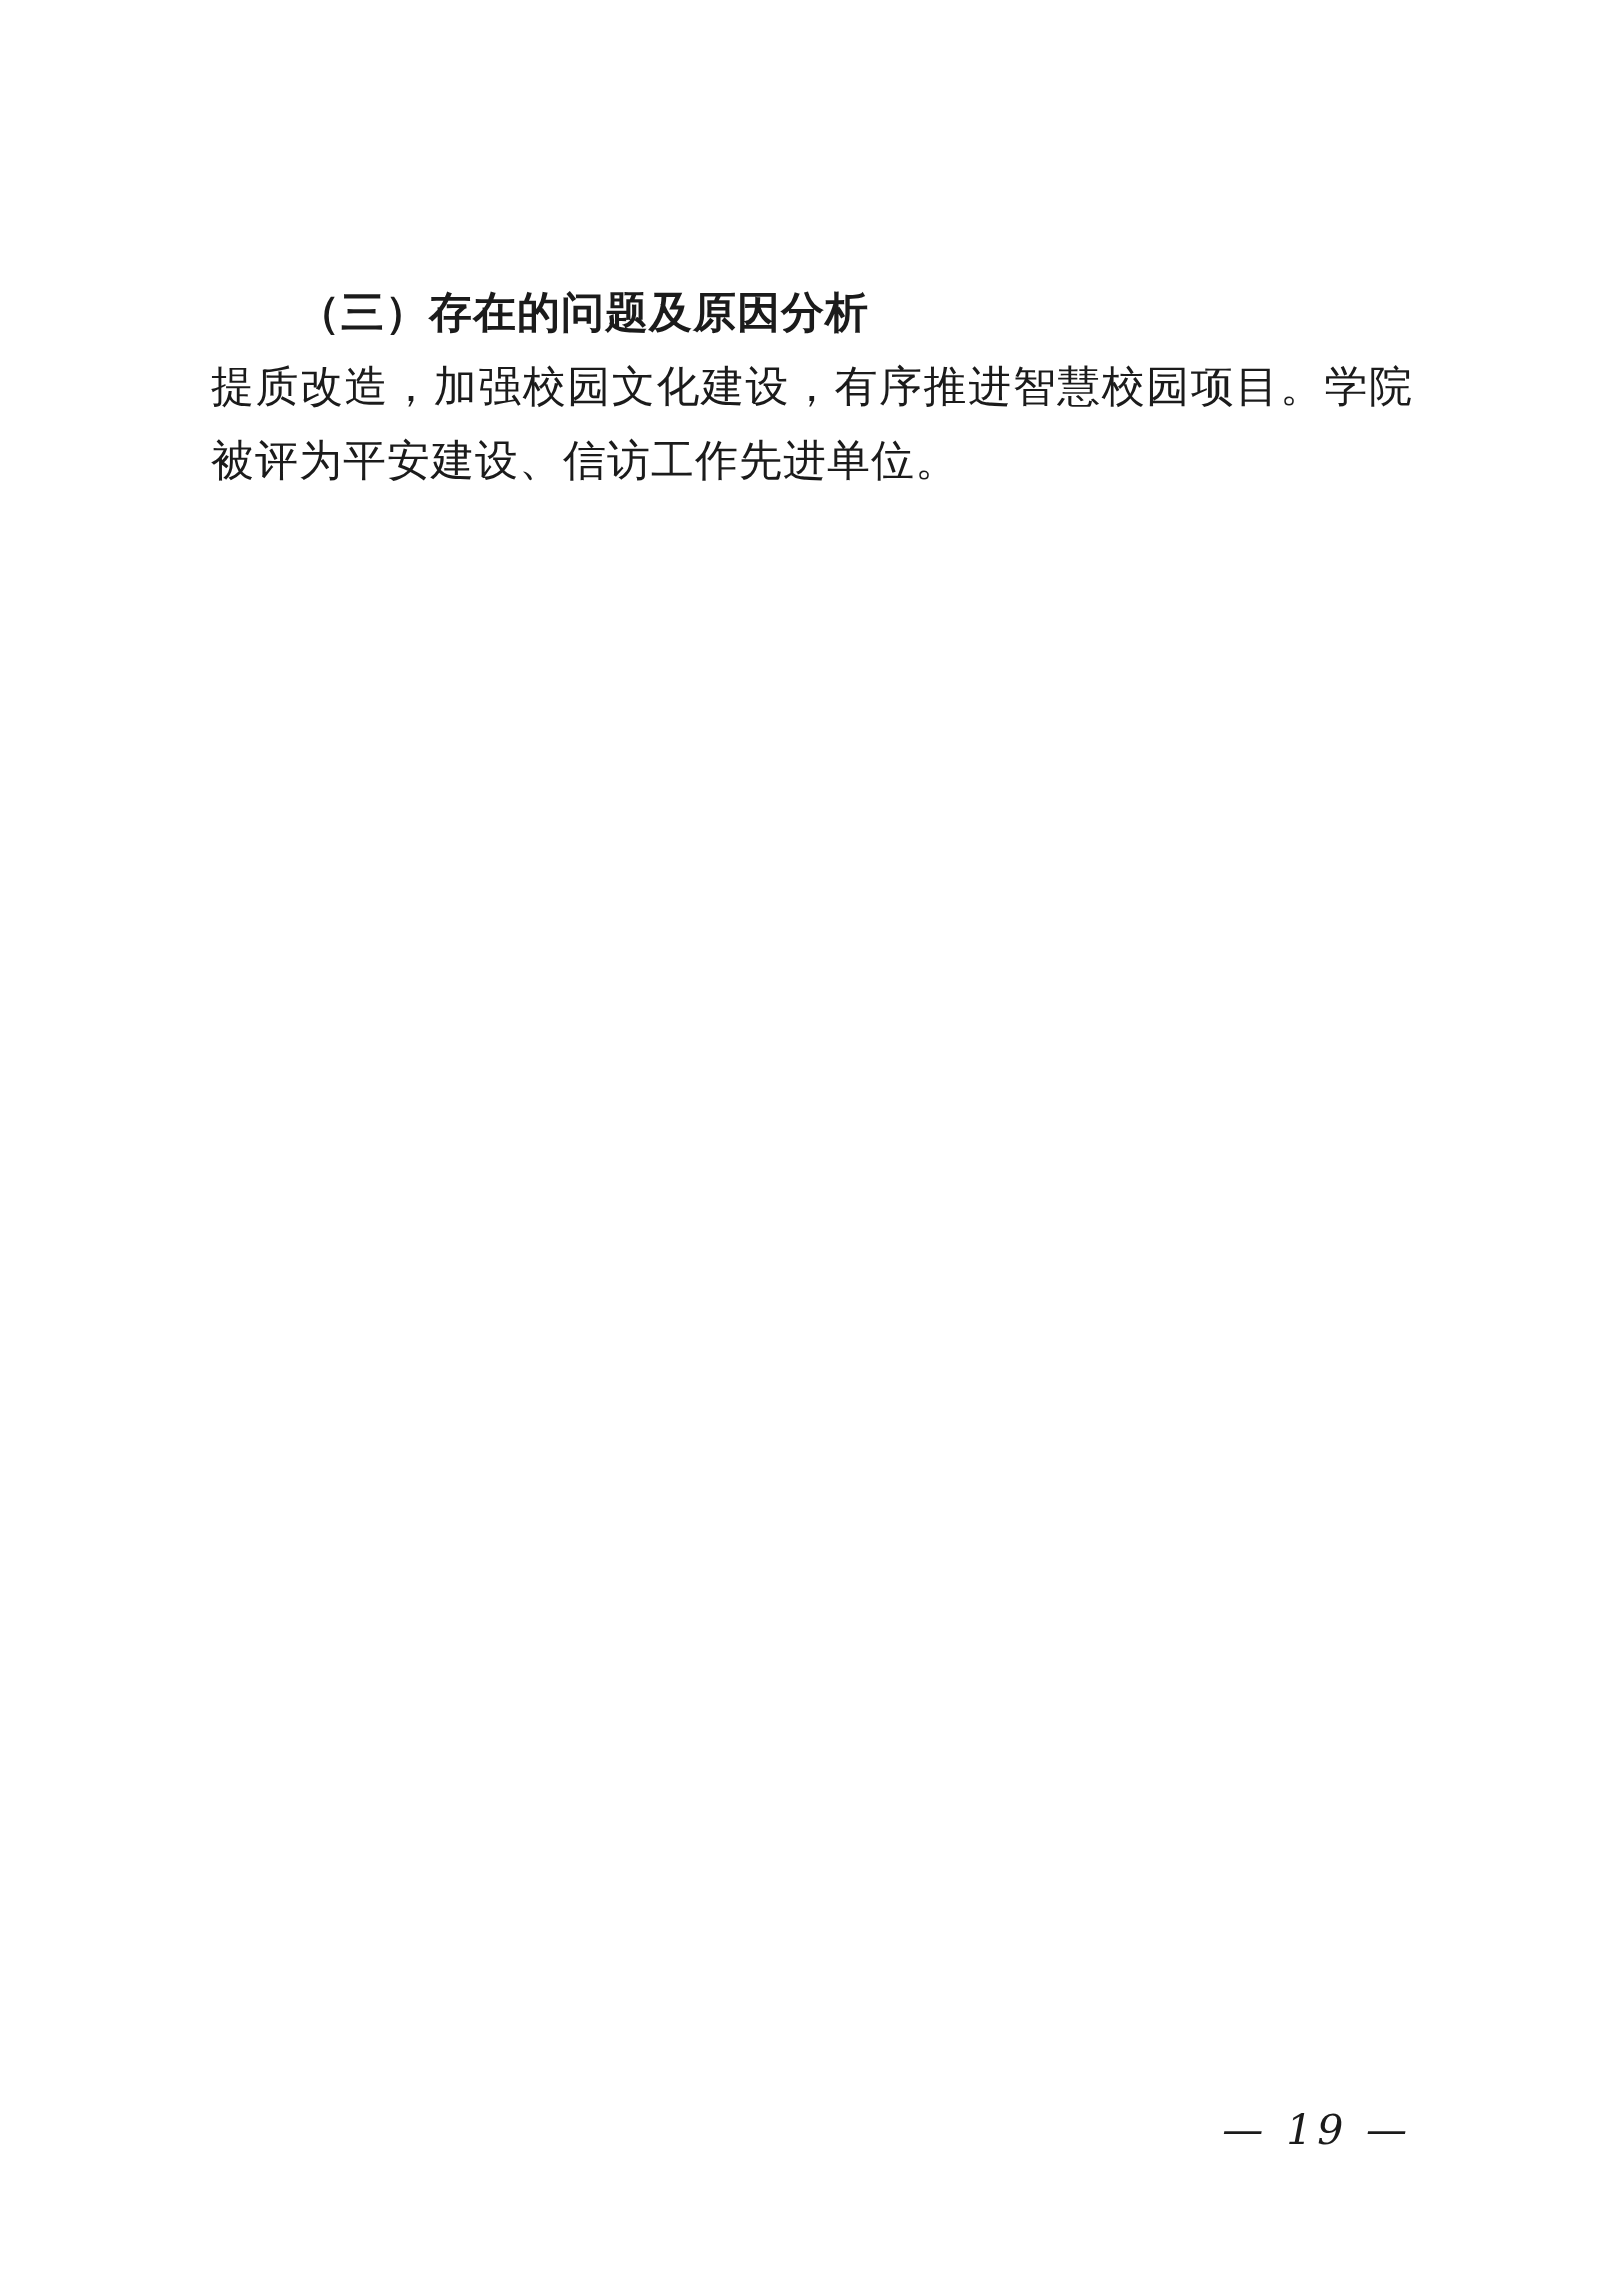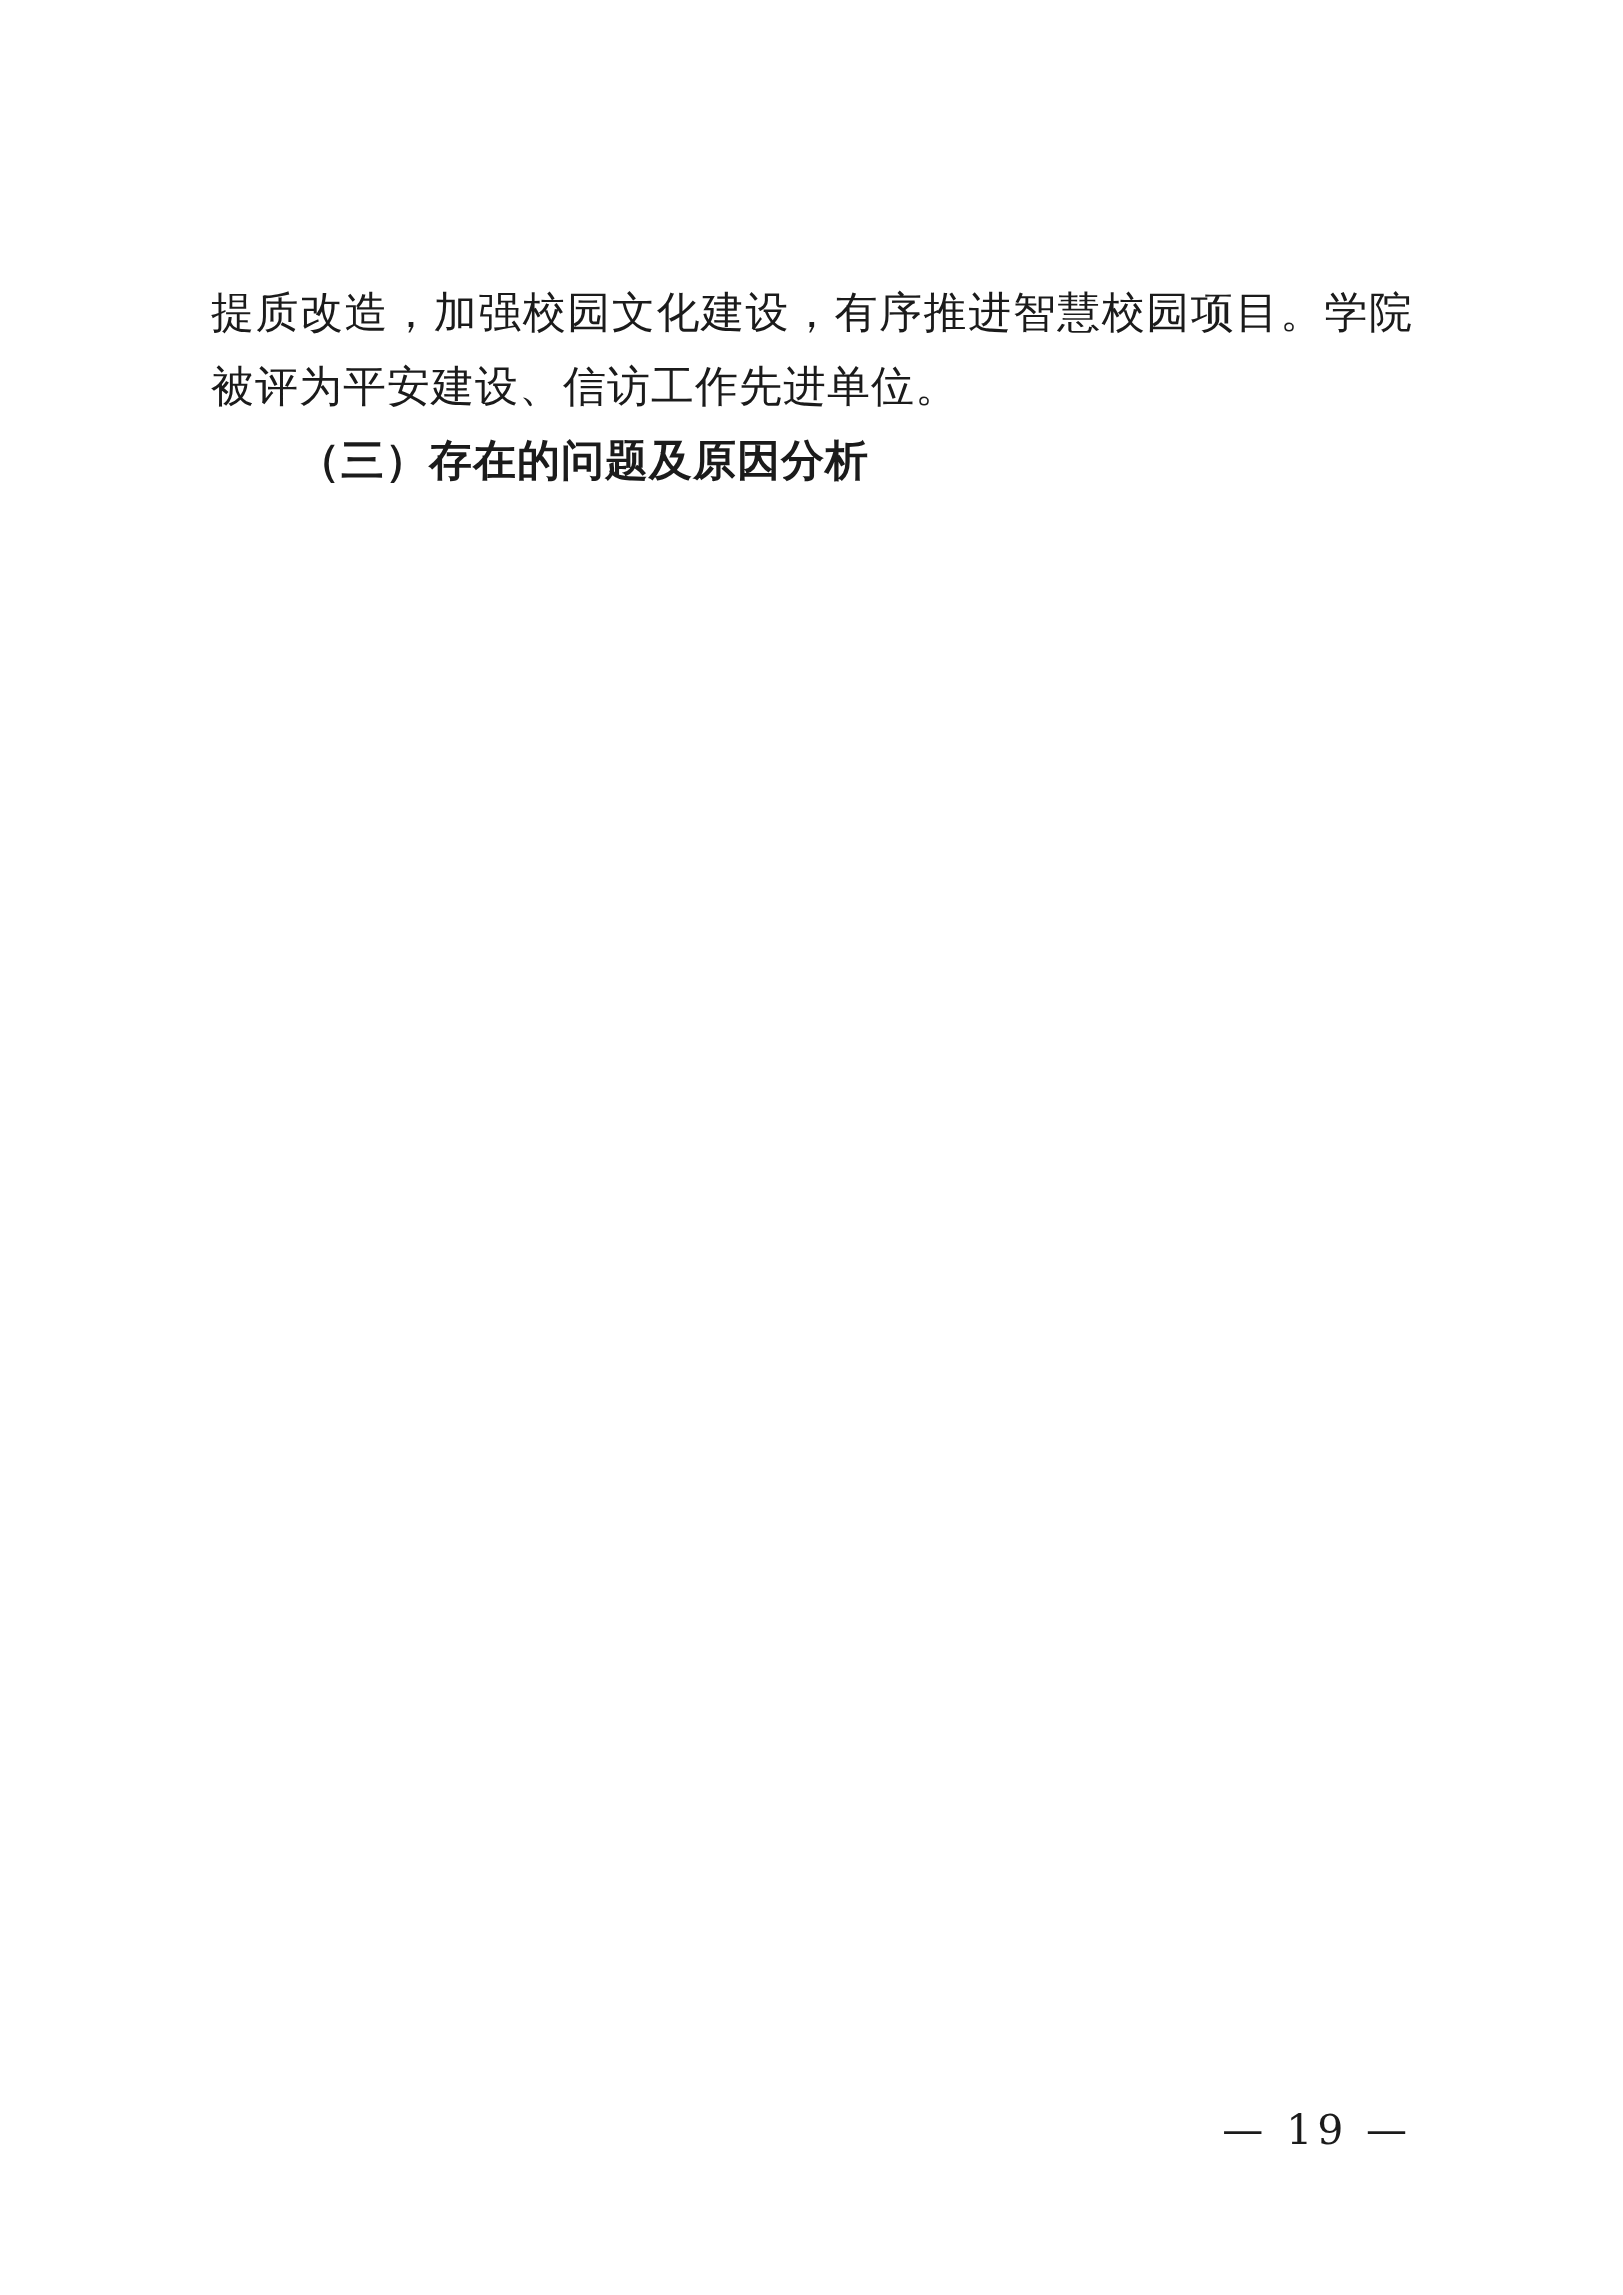--- a/index.html
+++ b/index.html
@@ -47,32 +47,33 @@
     font-weight: 700;
     font-family: "DejaVu Serif", "Liberation Serif", serif;
   }
   .page-number-wrap {
     position: absolute;
     right: 211px;
     top: 2106px;
     font-size: 41px;
     letter-spacing: 4.9px;
     color: #1b1b1b;
+    font-style: italic;
   }
 </style>
 </head>
 <body>
 
 <div class="page">
 
   <div class="content">
 
+    <p class="para heading">（三）存在的问题及原因分析</p>
+
     <p class="para">提质改造，加强校园文化建设，有序推进智慧校园项目。学院被评为平安建设、信访工作先进单位。</p>
-
-    <p class="para heading">（三）存在的问题及原因分析</p>
 
 
 
   </div>
 
   <div class="page-number-wrap">— 19 —</div>
 
 </div>
 
 

